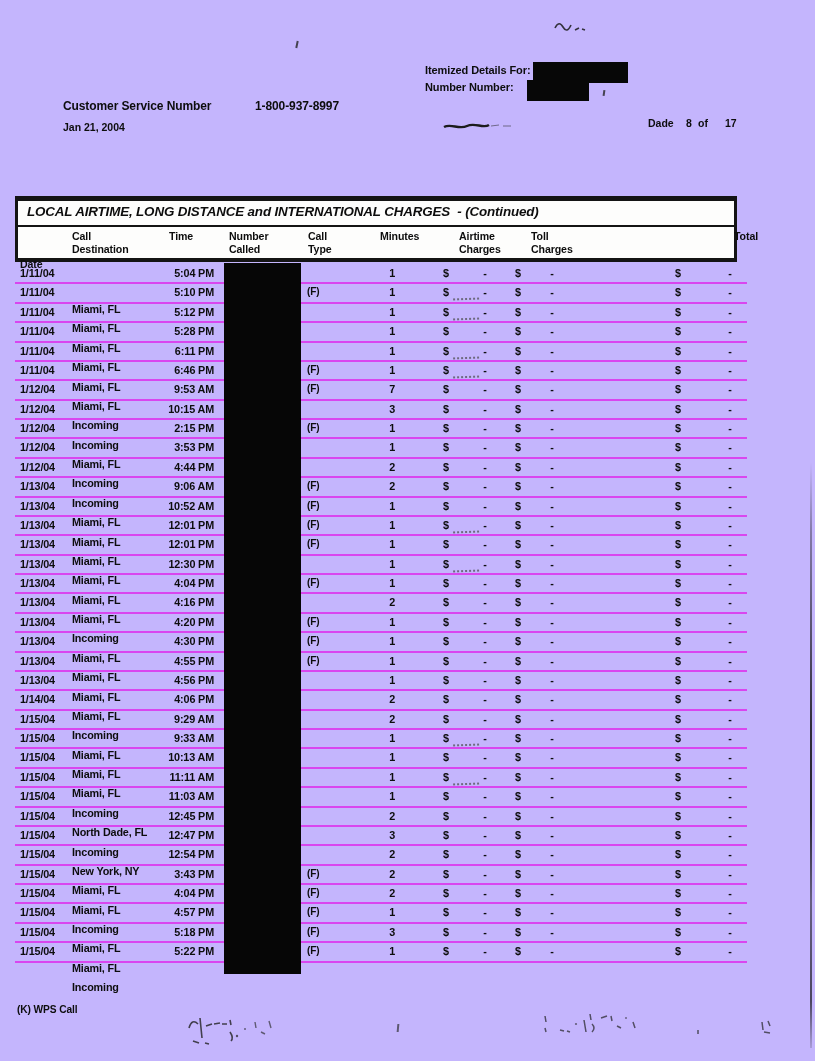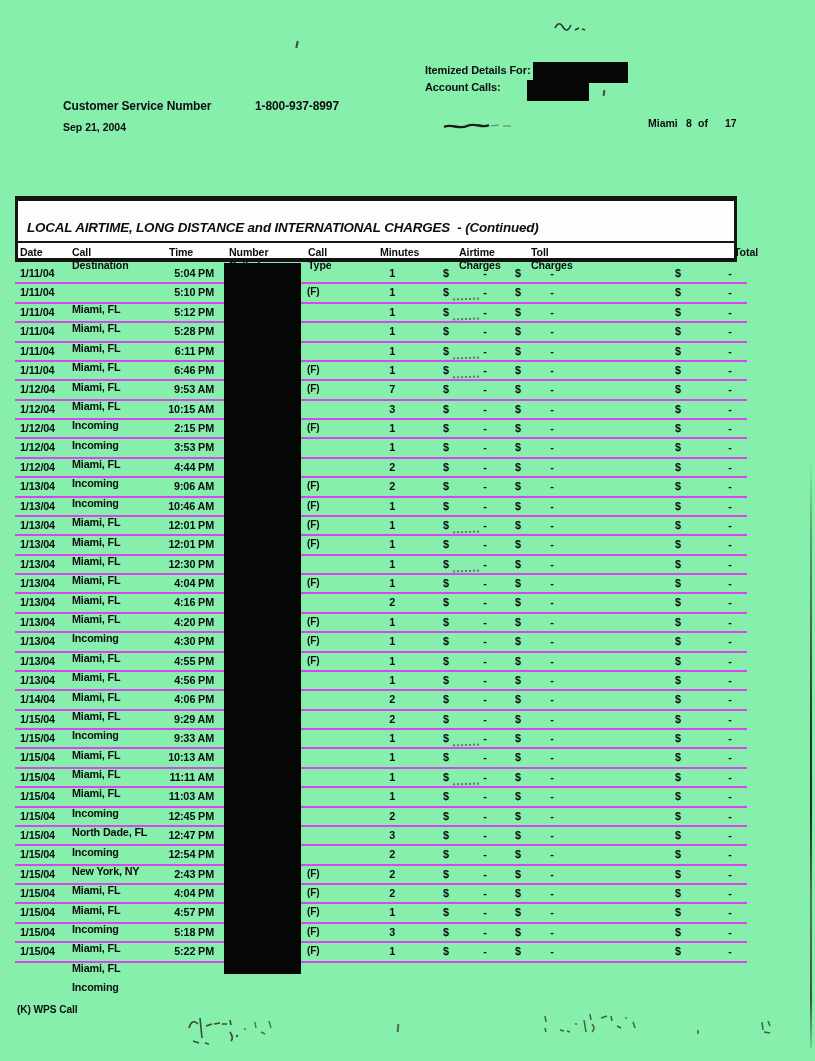--- a/index.html
+++ b/index.html
@@ -1,42 +1,42 @@
 <!DOCTYPE html>
 <html><head>
 <meta charset="utf-8">
 <style>
   html,body{margin:0;padding:0;background:#e8e8e8;}
   .page{
-    position:relative;width:815px;height:1061px;background:#86efac;
+    position:relative;width:815px;height:1061px;background:#c4b5fd;
     font-family:"Liberation Sans","DejaVu Sans",sans-serif;color:#0d0d0d;
     overflow:hidden;margin:0 auto;
   }
   .abs{position:absolute;white-space:pre;}
   
   .lbl-bold{font-size:11px;font-weight:bold;letter-spacing:-.1px;}
   .csn{font-size:12px;font-weight:bold;letter-spacing:-.1px;}
   .stmt-date{font-size:10.5px;font-weight:600;}
   .pg{font-size:10.5px;font-weight:600;}
   .redact{position:absolute;background:#070707;}
   
   .hdr-box{
     position:absolute;left:15px;top:196px;width:722px;height:66px;
     box-sizing:border-box;border:3px solid #141414;border-top-width:5px;border-bottom-width:4px;
     background:#fdfdfc;
   }
   .t-title{
     height:21px;border-bottom:2px solid #141414;
     font-size:13.4px;font-weight:bold;font-style:italic;letter-spacing:-.15px;
-    padding:19px 0 0 9px;white-space:pre;
+    padding:3px 0 0 9px;white-space:pre;
   }
   .hcols{position:relative;height:33px;}
   .hcol{position:absolute;top:3px;font-size:10.6px;font-weight:bold;line-height:12.6px;letter-spacing:-.1px;}
   .hcol span{display:block;white-space:pre;}
-  .h-date{left:2px;}  .h-call{left:54px;} .h-time{left:151px;} .h-number{left:211px;}
+  .h-date{left:2px;margin-top:28px;}  .h-call{left:54px;} .h-time{left:151px;} .h-number{left:211px;}
   .h-ctype{left:290px;} .h-min{left:362px;} .h-air{left:441px;} .h-toll{left:513px;} .h-total{left:716px;}
   
   .rows{position:absolute;left:15px;top:265px;width:732px;}
   .trow{position:relative;height:19.39px;border-bottom:2px solid #d946ef;box-sizing:border-box;}
   .trow span{position:absolute;top:2px;font-size:10.8px;font-weight:bold;letter-spacing:-.15px;white-space:pre;}
   .c-date{left:5px;}
   .c-dest{left:57px;margin-top:36px;}
   .c-time{left:115px;width:84px;text-align:right;}
   .c-ctype{left:292px;font-weight:600 !important;font-size:10px !important;}
   .c-min{left:310px;width:70px;text-align:right;}
@@ -60,30 +60,30 @@
       rgba(10,10,10,.8) 45%,rgba(10,10,10,.85) 60%,rgba(10,10,10,.5) 75%,
       rgba(10,10,10,.65) 92%,rgba(10,10,10,.15) 100%);
   }
 </style>
 </head>
 <body>
 
 <div class="page">
 
   <div class="abs lbl-bold" style="left:425px;top:64px;">Itemized Details For:</div>
-  <div class="abs lbl-bold" style="left:425px;top:81px;">Account Calls:</div>
+  <div class="abs lbl-bold" style="left:425px;top:81px;">Number Number:</div>
   <div class="redact" style="left:533px;top:62px;width:95px;height:21px;"></div>
   <div class="redact" style="left:527px;top:80px;width:62px;height:21px;"></div>
   <div class="tick" style="left:603px;top:90px;width:2px;height:6px;transform:rotate(8deg);opacity:.8;"></div>
 
   <div class="abs csn" style="left:63px;top:99px;">Customer Service Number</div>
   <div class="abs csn" style="left:255px;top:99px;">1-800-937-8997</div>
-  <div class="abs stmt-date" style="left:63px;top:121px;">Sep 21, 2004</div>
-
-  <div class="abs pg" style="left:648px;top:117px;">Miami</div>
+  <div class="abs stmt-date" style="left:63px;top:121px;">Jan 21, 2004</div>
+
+  <div class="abs pg" style="left:648px;top:117px;">Dade</div>
   <div class="abs pg" style="left:686px;top:117px;">8</div>
   <div class="abs pg" style="left:698px;top:117px;">of</div>
   <div class="abs pg" style="left:725px;top:117px;">17</div>
 
   <svg class="art" style="left:553px;top:19px;" width="34" height="14">
     <path d="M2,9 Q6,1 10,8 T18,6 M22,11 l4,-2 M29,10 l3,1" stroke="#1b1b1b" stroke-width="1.6" fill="none" opacity="0.85"></path>
   </svg>
   <div class="tick" style="left:296px;top:41px;width:2px;height:7px;transform:rotate(12deg);opacity:.8;"></div>
   <svg class="art" style="left:443px;top:122px;" width="70" height="9">
     <path d="M1,5 C8,1 16,8 24,4 S40,7 46,3" stroke="#1c1c1c" stroke-width="2.4" fill="none"></path>
@@ -288,21 +288,21 @@
         <span class="c-air">$</span>
         <span class="c-air-d">-</span>
         <span class="c-toll">$</span>
         <span class="c-toll-d">-</span>
         <span class="c-total">$</span>
         <span class="c-total-d">-</span>
       </div>
       <div class="trow">
         <span class="c-date">1/13/04</span>
         <span class="c-dest">Miami, FL</span>
-        <span class="c-time">10:46 AM</span>
+        <span class="c-time">10:52 AM</span>
         <span class="c-ctype">(F)</span>
         <span class="c-min">1</span>
         <span class="c-air">$</span>
         <span class="c-air-d">-</span>
         <span class="c-toll">$</span>
         <span class="c-toll-d">-</span>
         <span class="c-total">$</span>
         <span class="c-total-d">-</span>
       </div>
       <div class="trow">
@@ -539,21 +539,21 @@
         <span class="c-air">$</span>
         <span class="c-air-d">-</span>
         <span class="c-toll">$</span>
         <span class="c-toll-d">-</span>
         <span class="c-total">$</span>
         <span class="c-total-d">-</span>
       </div>
       <div class="trow">
         <span class="c-date">1/15/04</span>
         <span class="c-dest">Miami, FL</span>
-        <span class="c-time">2:43 PM</span>
+        <span class="c-time">3:43 PM</span>
         <span class="c-ctype">(F)</span>
         <span class="c-min">2</span>
         <span class="c-air">$</span>
         <span class="c-air-d">-</span>
         <span class="c-toll">$</span>
         <span class="c-toll-d">-</span>
         <span class="c-total">$</span>
         <span class="c-total-d">-</span>
       </div>
       <div class="trow">

